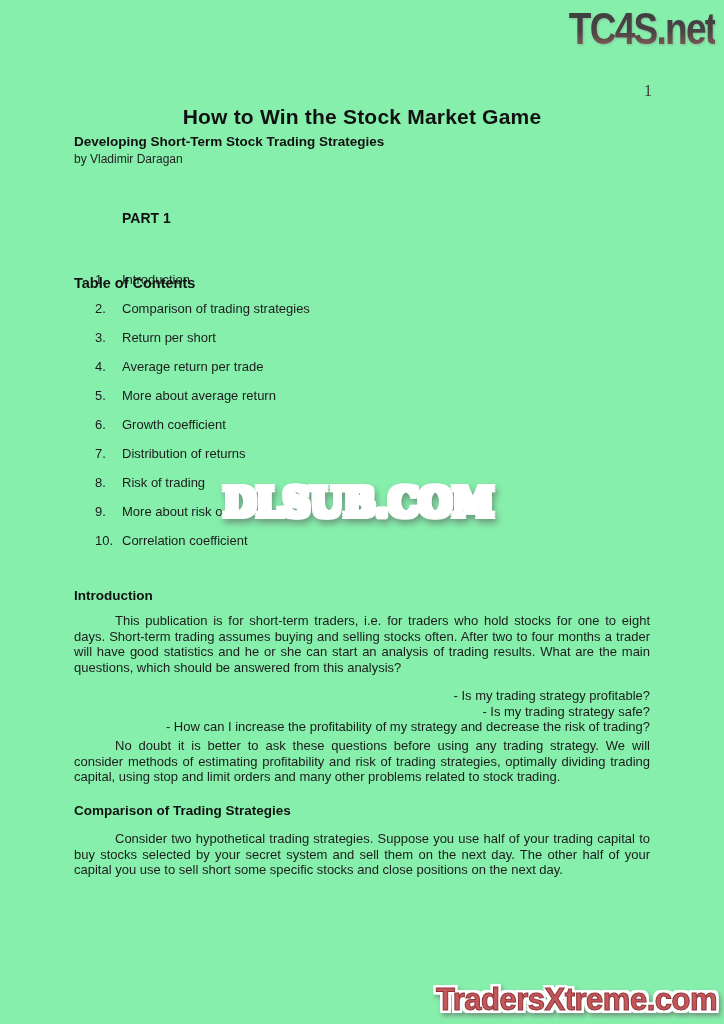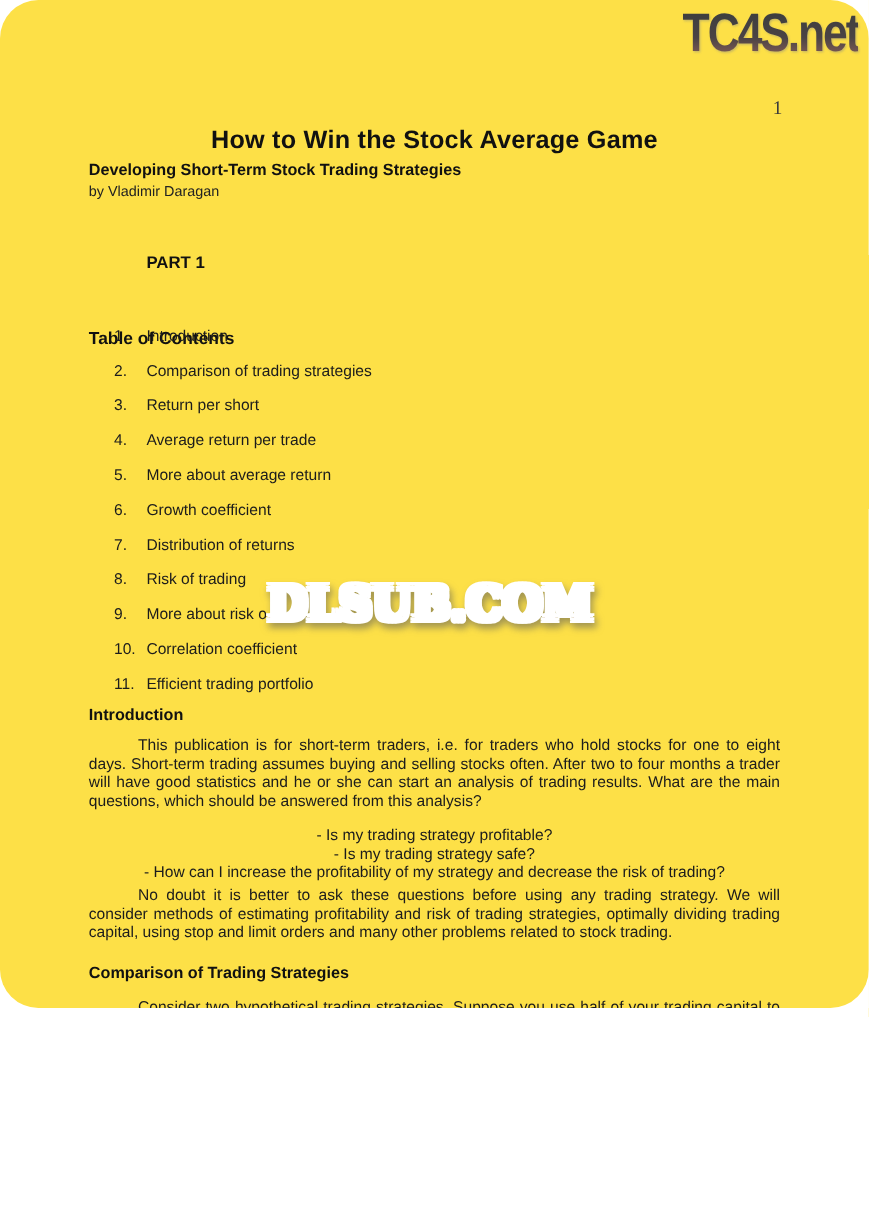--- a/index.html
+++ b/index.html
@@ -1,25 +1,24 @@
 <!DOCTYPE html>
 <html><head>
 <meta charset="utf-8">
 <style>
   * { margin: 0; padding: 0; box-sizing: border-box; }
   html, body { background: #ffffff; }
   .page {
     position: relative;
     width: 724px;
-    height: 840px;
-    background: #fde047;
+    height: 1024px;
+    background: #86efac;
     font-family: "Liberation Sans", sans-serif;
     color: #1c1c1c;
     overflow: hidden;
-    border-radius: 32px;
   }
 
   
   .top-logo {
     position: absolute;
     top: 3px;
     right: 9px;
     font-family: "Liberation Sans", sans-serif;
     font-weight: bold;
     font-size: 43px;
@@ -105,21 +104,21 @@
     line-height: 15.6px;
     text-align: justify;
     color: #1c1c1c;
   }
   .para.indent { text-indent: 41px; }
   .q-line { height: 15.6px; white-space: nowrap; }
 
   
   .h-intro   { top: 588px; }
   .p-intro1  { top: 613px; }
-  .p-quest   { top: 688px; text-align: center; }
+  .p-quest   { top: 688px; text-align: right; }
   .p-intro2  { top: 738px; }
   .h-comp    { top: 803px; }
   .p-comp1   { top: 831px; }
 
   
   .watermark {
     position: absolute;
     left: 223px;
     top: 480px;
     font-family: "DejaVu Serif", serif;
@@ -162,21 +161,21 @@
 <body>
 
 <div class="page">
 
   <div class="top-logo">TC4S.net</div>
 
   <div class="page-number">1</div>
 
   <div class="content">
 
-    <h1 class="doc-title">How to Win the Stock Average Game</h1>
+    <h1 class="doc-title">How to Win the Stock Market Game</h1>
 
     <div class="subtitle-block">
       <div class="doc-subtitle">Developing Short-Term Stock Trading Strategies</div>
       <div class="doc-byline">by Vladimir Daragan</div>
     </div>
 
     <div class="part-label">PART 1</div>
 
     <div class="toc-heading">Table of Contents</div>
 
@@ -213,24 +212,20 @@
           <span class="toc-num">8.</span>
           <span>Risk of trading</span>
         </li>
       <li>
           <span class="toc-num">9.</span>
           <span>More about risk o</span>
         </li>
       <li>
           <span class="toc-num">10.</span>
           <span>Correlation coefficient</span>
-        </li>
-      <li>
-          <span class="toc-num">11.</span>
-          <span>Efficient trading portfolio</span>
         </li>
     </ol>
 
     <div class="section-heading h-intro">Introduction</div>
 
     <p class="para indent p-intro1">This publication is for short-term traders, i.e. for traders who hold stocks for one to eight days. Short-term trading assumes buying and selling stocks often. After two to four months a trader will have good statistics and he or she can start an analysis of trading results. What are the main questions, which should be answered from this analysis?</p>
 
     <div class="para p-quest">
       <div class="q-line">- Is my trading strategy profitable?</div>
       <div class="q-line">- Is my trading strategy safe?</div>

